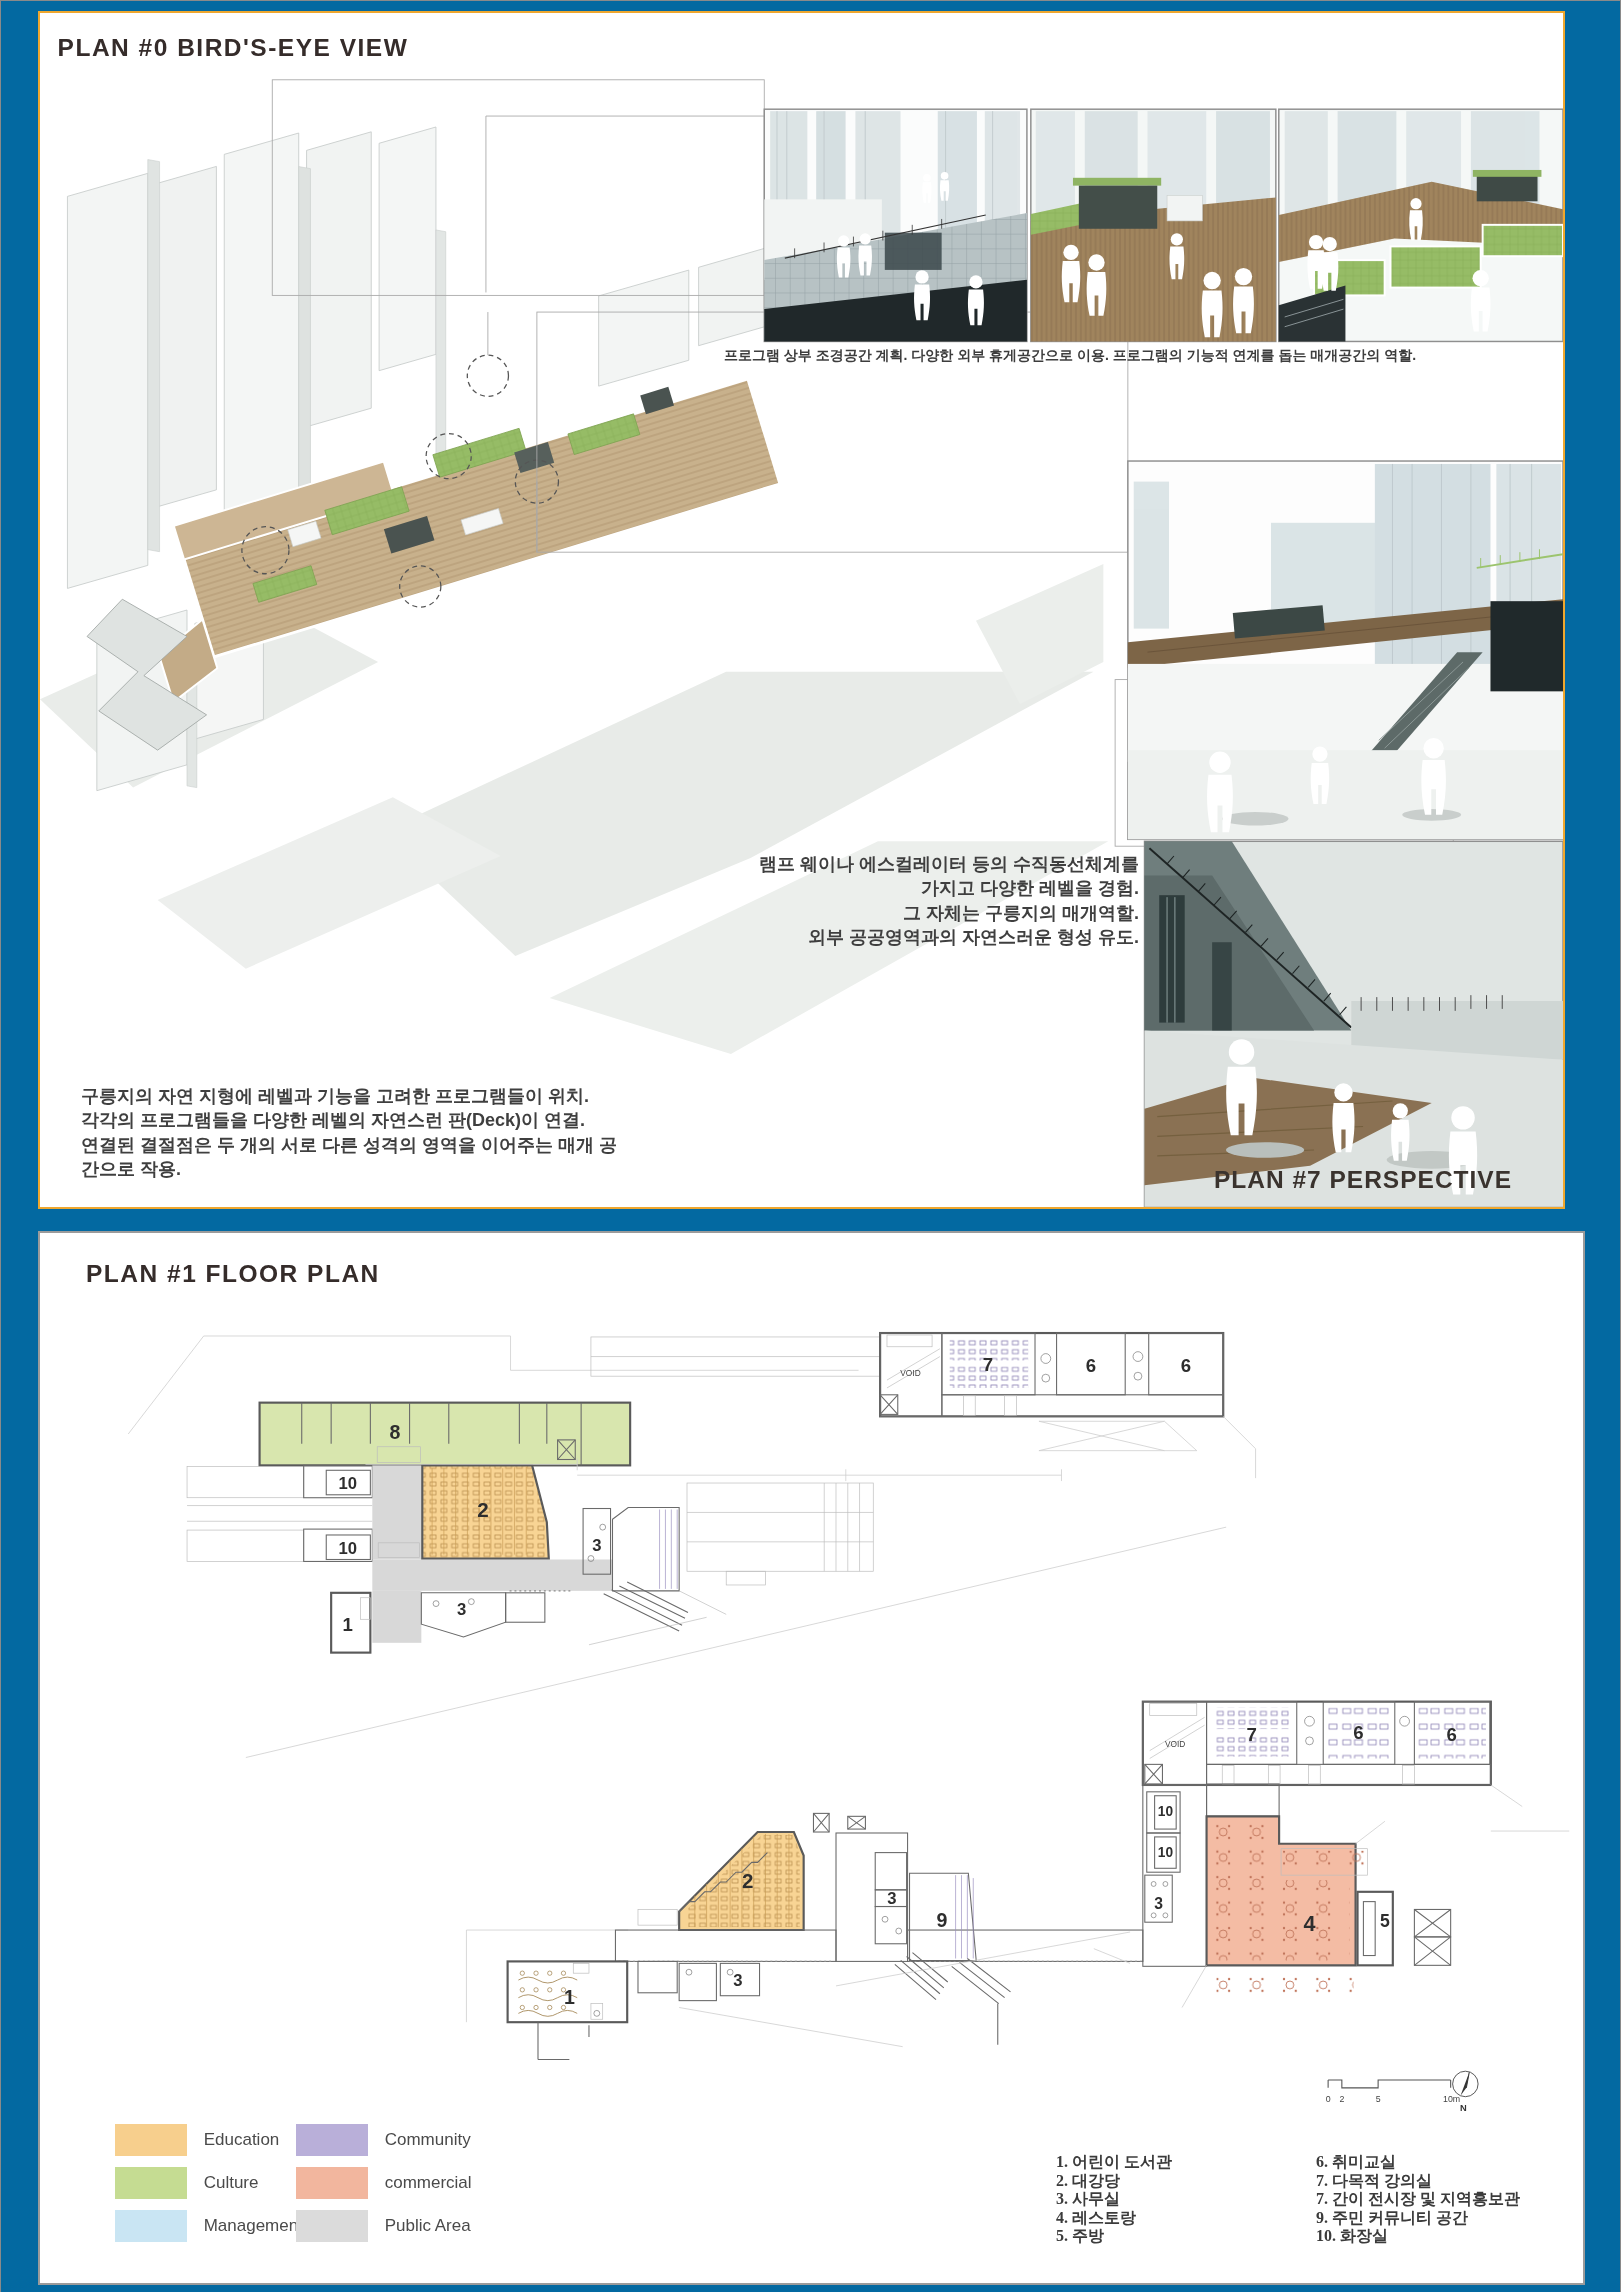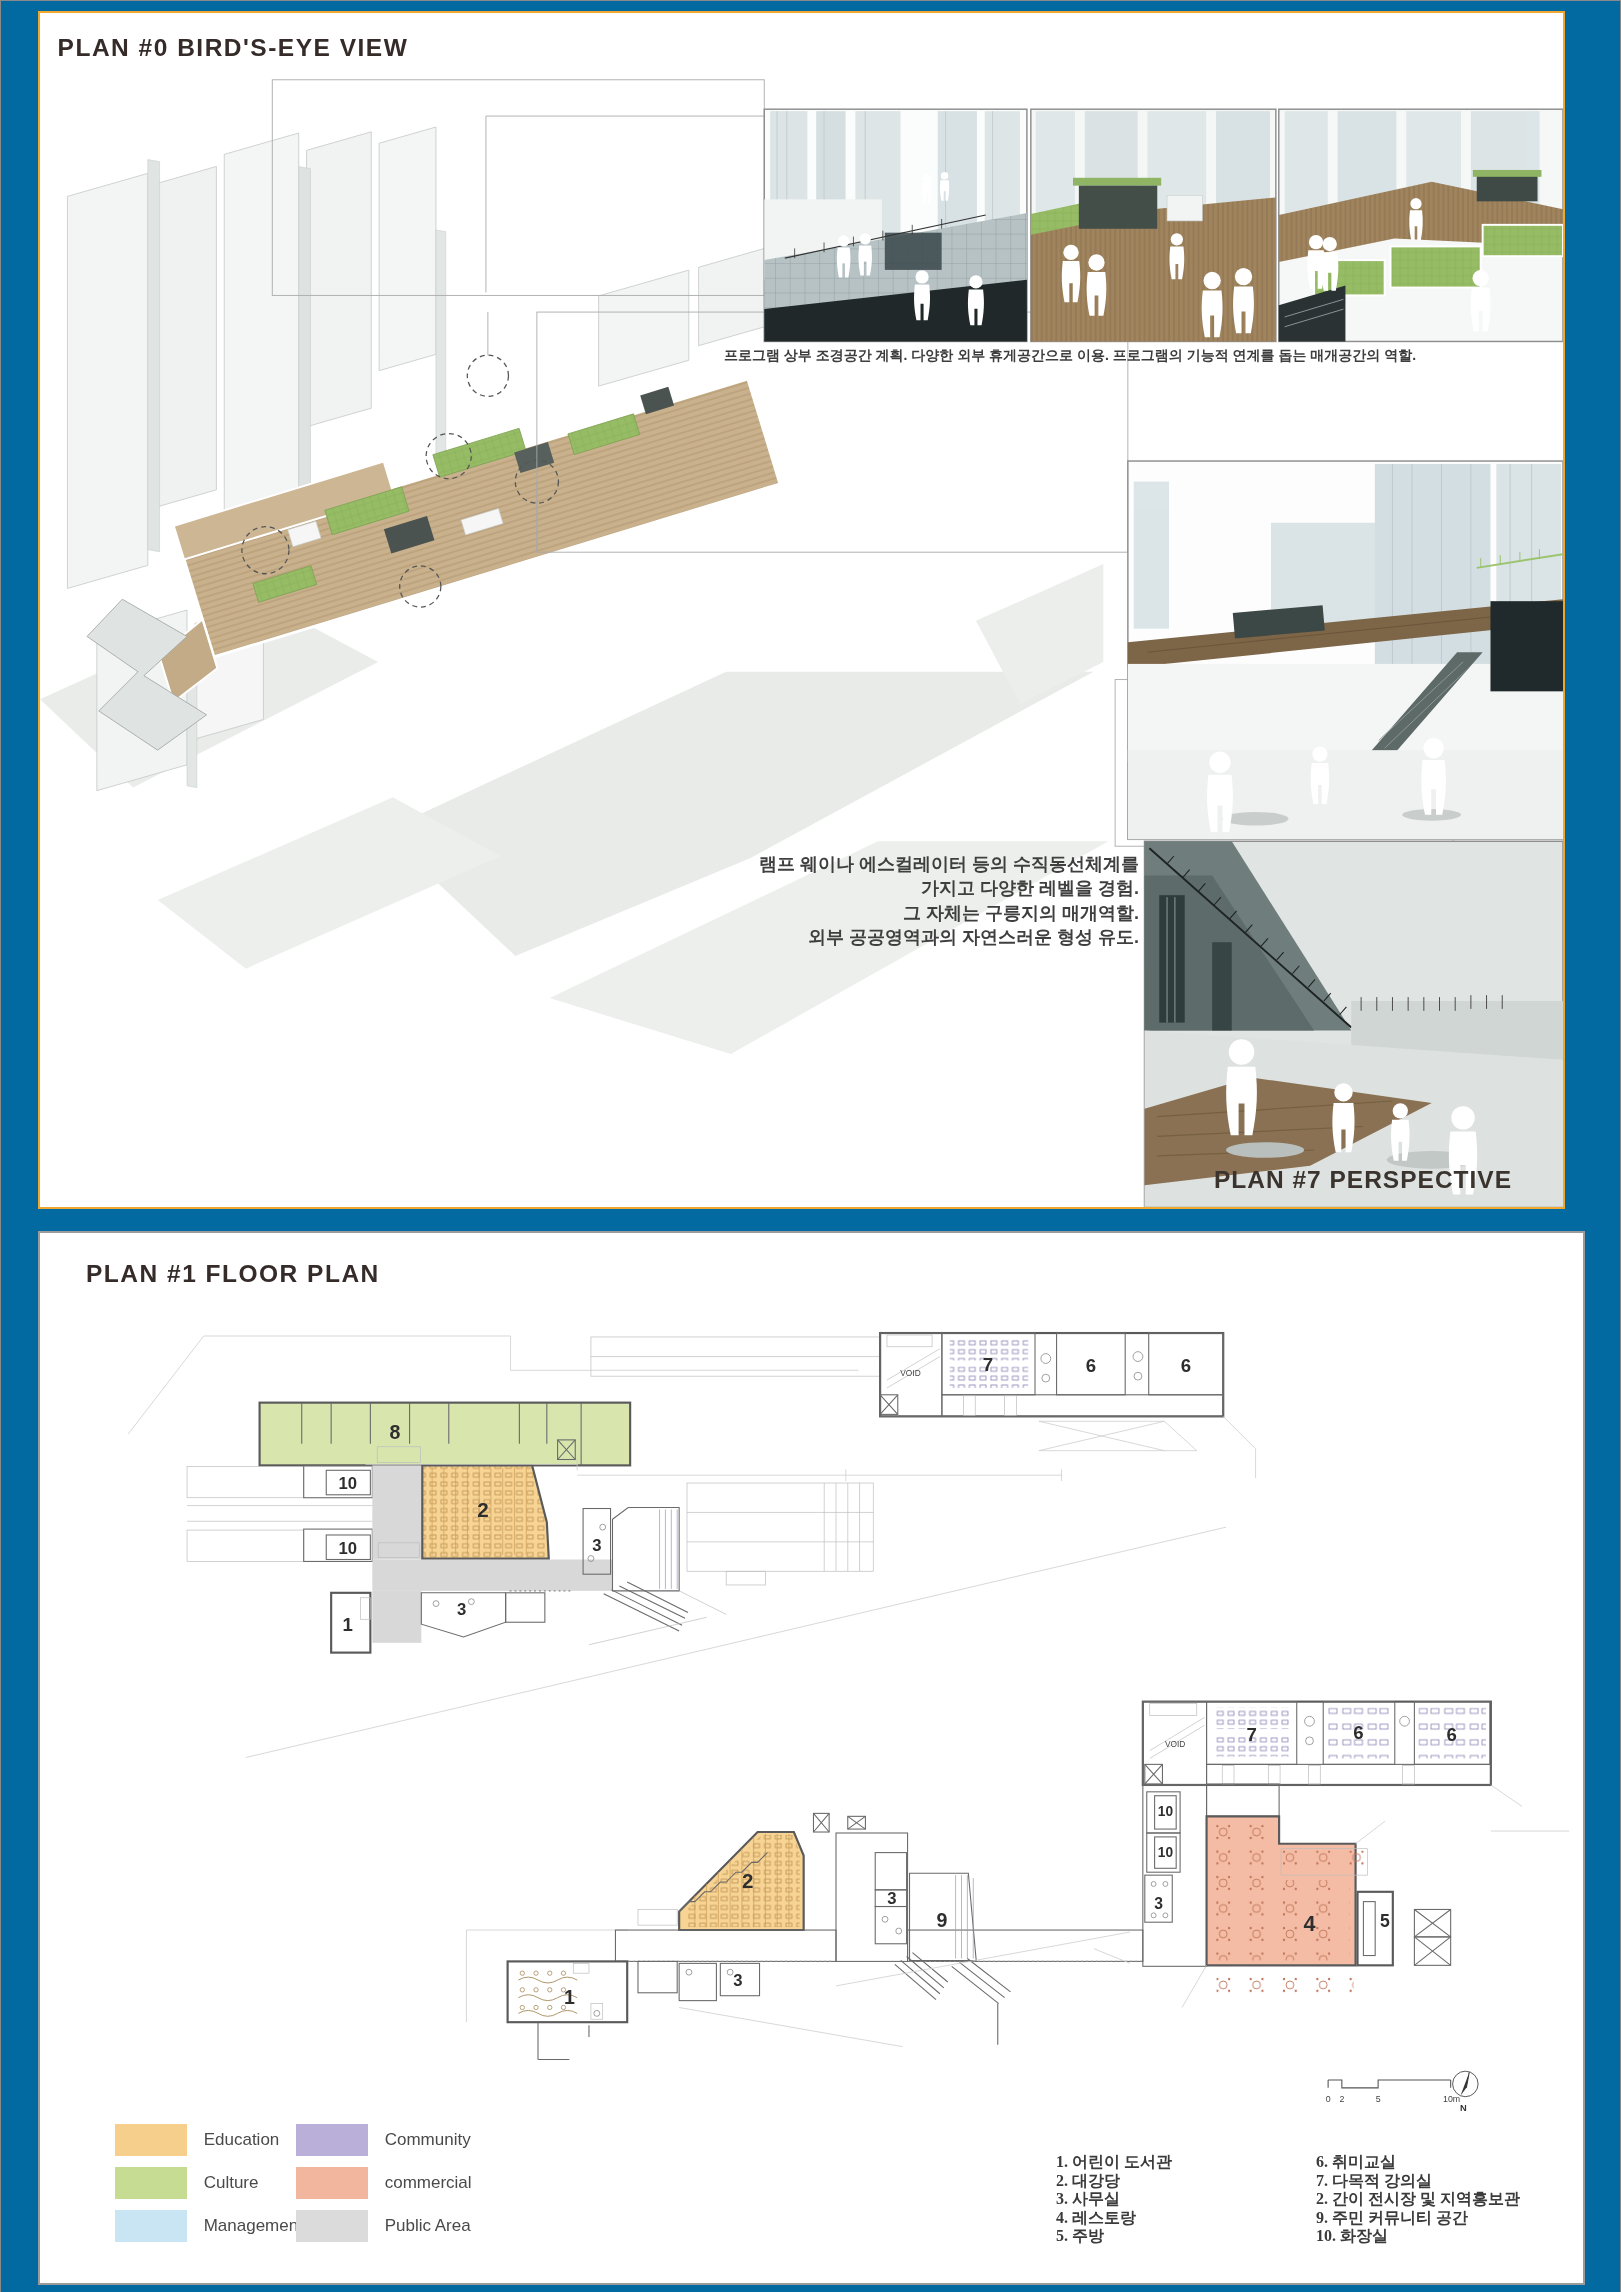--- a/index.html
+++ b/index.html
@@ -239,20 +239,25 @@
 
     <div class="abs kr-caption" style="left:537px;top:334px;width:986px;text-align:center;">프로그램 상부 조경공간 계획. 다양한 외부 휴게공간으로 이용. 프로그램의 기능적 연계를 돕는 매개공간의 역할.</div>
 
     <div class="abs kr-note" style="left:629px;top:839px;width:470px;text-align:right;">
       <div>램프 웨이나 에스컬레이터 등의 수직동선체계를</div>
       <div>가지고 다양한 레벨을 경험.</div>
       <div>그 자체는 구릉지의 매개역할.</div>
       <div>외부 공공영역과의 자연스러운 형성 유도.</div>
     </div>
 
+    <div class="abs kr-note" style="left:41px;top:1071px;width:549px;">
+      <div>구릉지의 자연 지형에 레벨과 기능을 고려한 프로그램들이 위치.</div>
+      <div>각각의 프로그램들을 다양한 레벨의 자연스런 판(Deck)이 연결.</div>
+      <div>연결된 결절점은 두 개의 서로 다른 성격의 영역을 이어주는 매개 공간으로 작용.</div>
+    </div>
 
     <div class="abs persp-label" style="left:1137px;top:1153px;width:372px;">PLAN #7 PERSPECTIVE</div>
   </div>
 
   <div id="panel1" class="panel">
     <div class="abs board-title" style="left:46px;top:27.4px;">PLAN #1 FLOOR PLAN</div>
 
     <svg class="abs" style="left:0;top:0;" width="1543" height="1050" viewBox="0 0 1574 1071">
       <defs>
         <pattern id="seatO" width="11" height="9" patternUnits="userSpaceOnUse">
@@ -544,19 +549,19 @@
     <div class="abs idx" style="left:1016px;top:920px;">
       <div>1. 어린이 도서관</div>
       <div>2. 대강당</div>
       <div>3. 사무실</div>
       <div>4. 레스토랑</div>
       <div>5. 주방</div>
     </div>
     <div class="abs idx" style="left:1276px;top:920px;">
       <div>6. 취미교실</div>
       <div>7. 다목적 강의실</div>
-      <div>2. 간이 전시장 및 지역홍보관</div>
+      <div>7. 간이 전시장 및 지역홍보관</div>
       <div>9. 주민 커뮤니티 공간</div>
       <div>10. 화장실</div>
     </div>
   </div>
 </div>
 
 
 </body></html>

